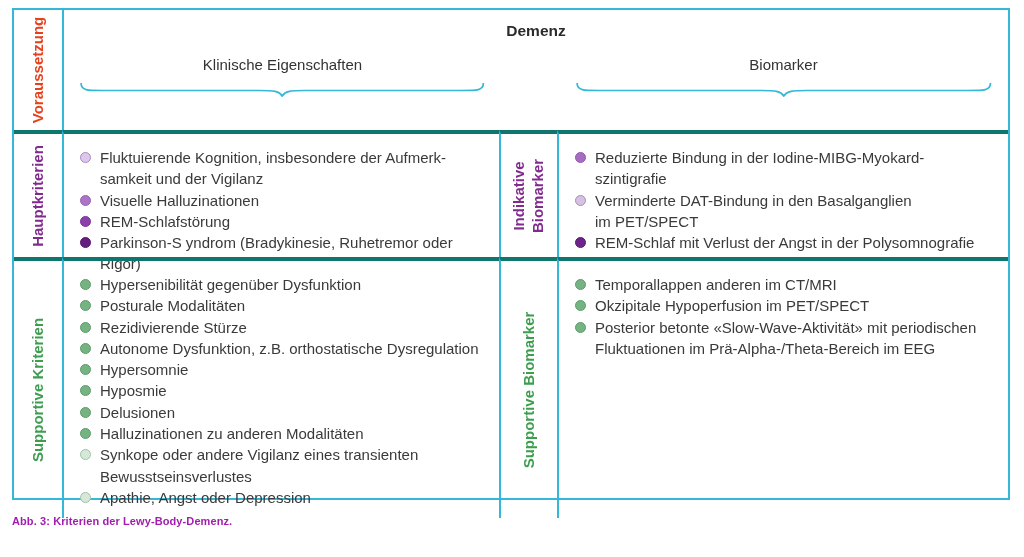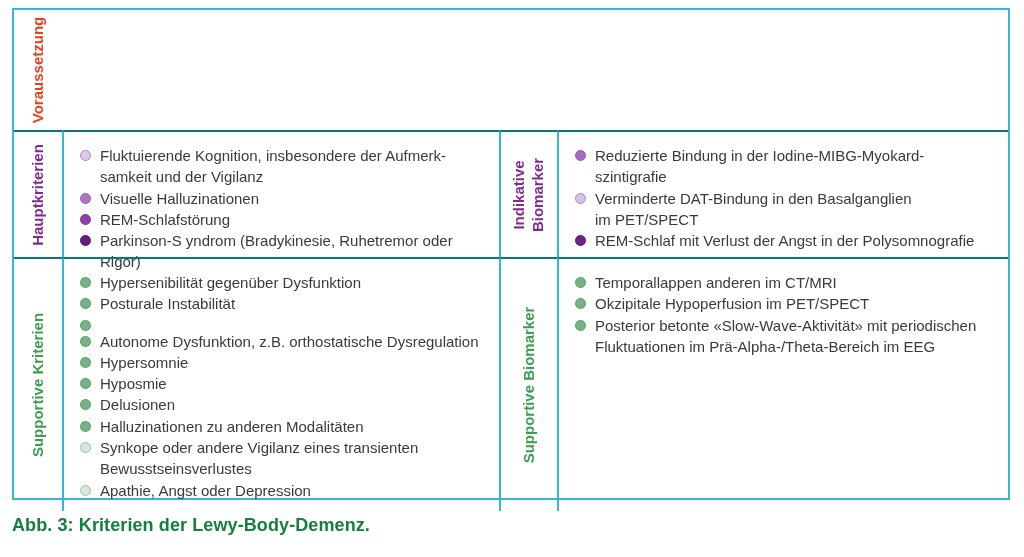--- a/index.html
+++ b/index.html
@@ -15,21 +15,21 @@
 
   .criteria-table {
     width: 998px; height: 492px;
     display: grid;
     grid-template-columns: 48px 437px 58px 1fr;
     grid-template-rows: 120px 127px 1fr;
     border: 2px solid #35b8d8;
     background: #ffffff;
   }
   .cell { position: relative; }
-  .bt { border-top: 2px solid #0f766e; }
+  .bt { border-top: 4px solid #0f766e; }
   .bl { border-left: 2px solid #35b8d8; }
 
   
   .vlabel { overflow: hidden; }
   .vlabel-inner {
     position: absolute; top: 50%; left: 50%;
     transform: translate(-50%, -50%) rotate(-90deg);
     text-align: center;
     font-weight: 700; font-size: 15px; line-height: 1.25;
     white-space: normal;
@@ -63,34 +63,52 @@
     flex: none;
     width: 11px; height: 11px; border-radius: 50%;
     border: 1px solid transparent;
     margin: 5px 9px 0 0;
   }
   .item-text { white-space: pre-line; }
 
   
   .caption {
     position: absolute; left: 12px; top: 515px;
-    font-size: 18px; font-weight: 700; color: #15803d;
+    font-size: 11px; font-weight: 700; color: #a21caf;
     letter-spacing: 0.1px;
   }
 </style>
 </head>
 <body>
 
 <div class="figure-wrap">
   <div class="criteria-table">
 
     <div class="cell vlabel" style="grid-area:1/1/2/2">
       <div class="vlabel-inner w-header lbl-red">Voraussetzung</div>
     </div>
 
+    <div class="cell header-cell bl" style="grid-area:1/2/2/5">
+      <div class="demenz-title">Demenz</div>
+      <div class="header-cols">
+        <div class="col-group">
+          <div class="col-label">Klinische Eigenschaften</div>
+          <svg class="brace-svg" viewBox="0 0 200 15" preserveAspectRatio="none" aria-hidden="true">
+            <path d="M1,1 C1,8.5 4,8.5 12,8.5 L89,8.5 C96,8.5 98.5,9 100,14 C101.5,9 104,8.5 111,8.5 L188,8.5 C196,8.5 199,8.5 199,1" fill="none" stroke="#35b8d8" stroke-width="1.7" vector-effect="non-scaling-stroke"></path>
+          </svg>
+        </div>
+        <div></div>
+        <div class="col-group">
+          <div class="col-label">Biomarker</div>
+          <svg class="brace-svg" viewBox="0 0 200 15" preserveAspectRatio="none" aria-hidden="true">
+            <path d="M1,1 C1,8.5 4,8.5 12,8.5 L89,8.5 C96,8.5 98.5,9 100,14 C101.5,9 104,8.5 111,8.5 L188,8.5 C196,8.5 199,8.5 199,1" fill="none" stroke="#35b8d8" stroke-width="1.7" vector-effect="non-scaling-stroke"></path>
+          </svg>
+        </div>
+      </div>
+    </div>
 
     <div class="cell vlabel bt" style="grid-area:2/1/3/2">
       <div class="vlabel-inner w-main lbl-purple">Hauptkriterien</div>
     </div>
     <div class="cell content bt bl" style="grid-area:2/2/3/3">
       <ul class="criteria-list">
           <li class="item">
             <span class="bullet" style="background: rgb(220, 200, 232); border-color: rgb(171, 138, 194);"></span>
             <span class="item-text">Fluktuierende Kognition, insbesondere der Aufmerk-
 samkeit und der Vigilanz</span>
@@ -135,24 +153,25 @@
       <div class="vlabel-inner w-supp lbl-green">Supportive Kriterien</div>
     </div>
     <div class="cell content bt bl" style="grid-area:3/2/4/3">
       <ul class="criteria-list">
           <li class="item">
             <span class="bullet" style="background: rgb(118, 179, 131); border-color: rgb(95, 156, 108);"></span>
             <span class="item-text">Hypersenibilität gegenüber Dysfunktion</span>
           </li>
           <li class="item">
             <span class="bullet" style="background: rgb(118, 179, 131); border-color: rgb(95, 156, 108);"></span>
-            <span class="item-text">Posturale Instabilität</span>
-          </li>
-          <li class="item">
-            <span class="bullet" style="background: rgb(118, 179, 131); border-color: rgb(95, 156, 108);"></span>
+            <span class="item-text">Posturale Modalitäten</span>
+          </li>
+          <li class="item">
+            <span class="bullet" style="background: rgb(118, 179, 131); border-color: rgb(95, 156, 108);"></span>
+            <span class="item-text">Rezidivierende Stürze</span>
           </li>
           <li class="item">
             <span class="bullet" style="background: rgb(118, 179, 131); border-color: rgb(95, 156, 108);"></span>
             <span class="item-text">Autonome Dysfunktion, z.B. orthostatische Dysregulation</span>
           </li>
           <li class="item">
             <span class="bullet" style="background: rgb(118, 179, 131); border-color: rgb(95, 156, 108);"></span>
             <span class="item-text">Hypersomnie</span>
           </li>
           <li class="item">

